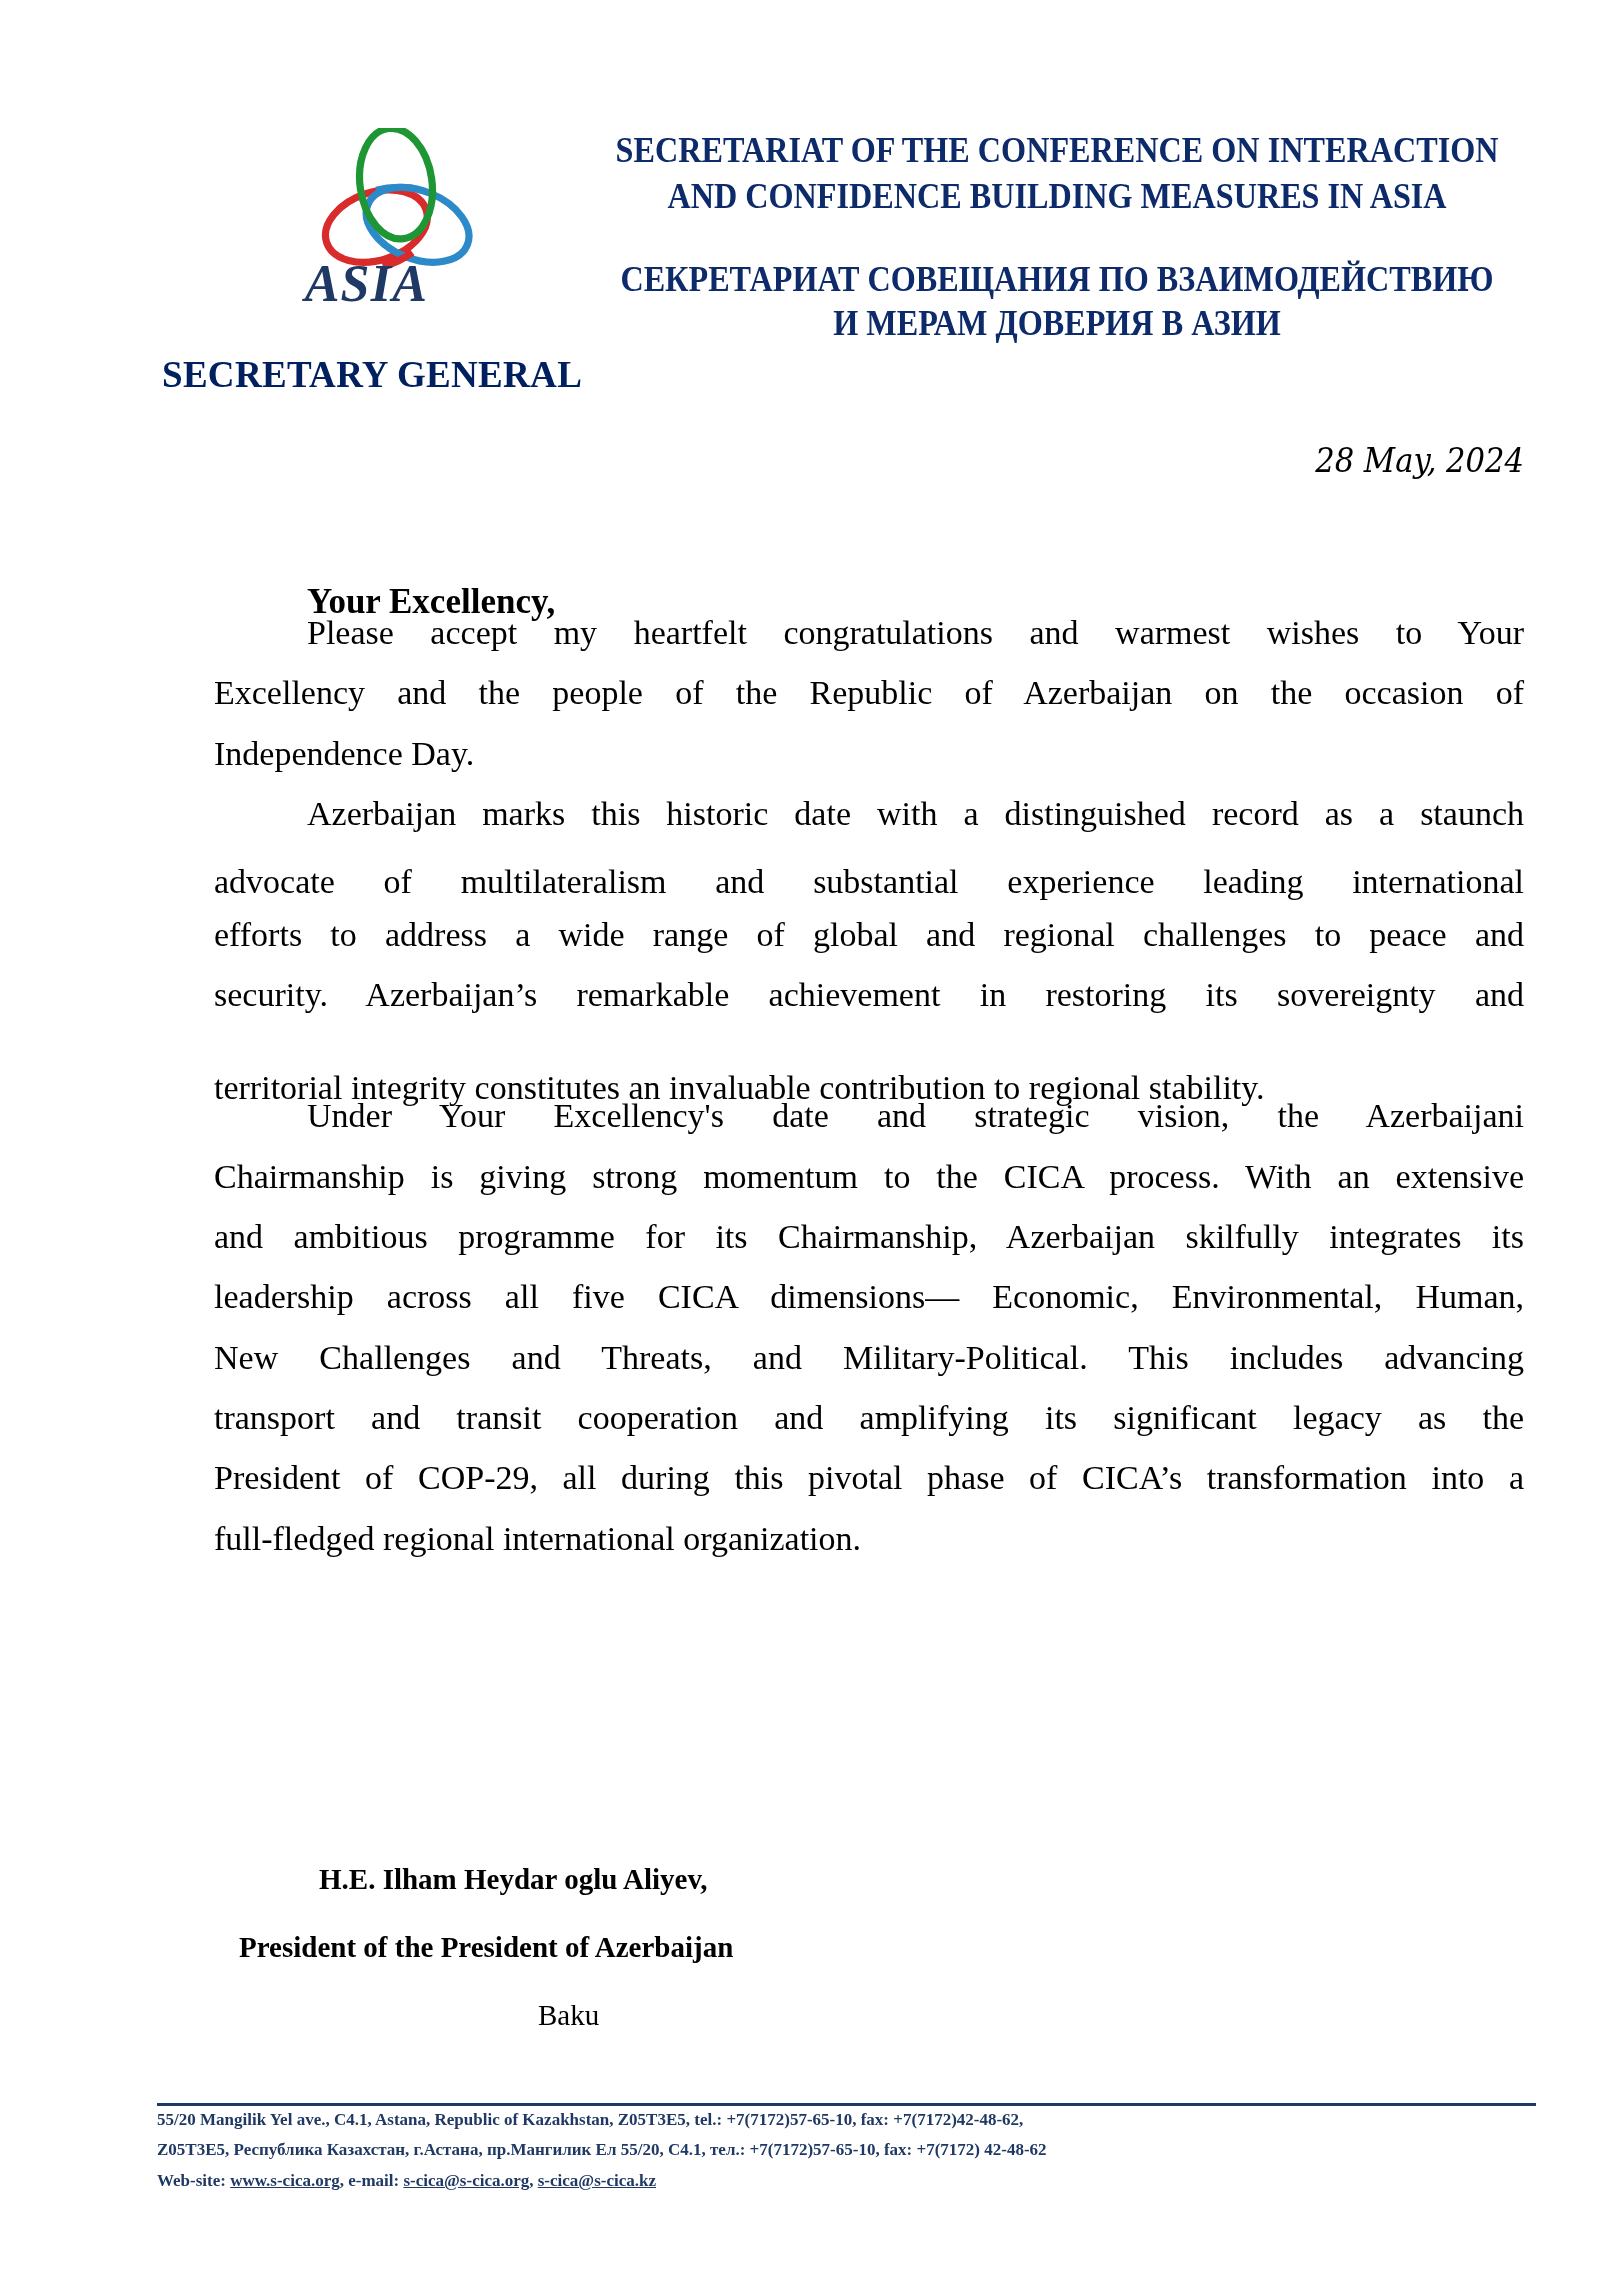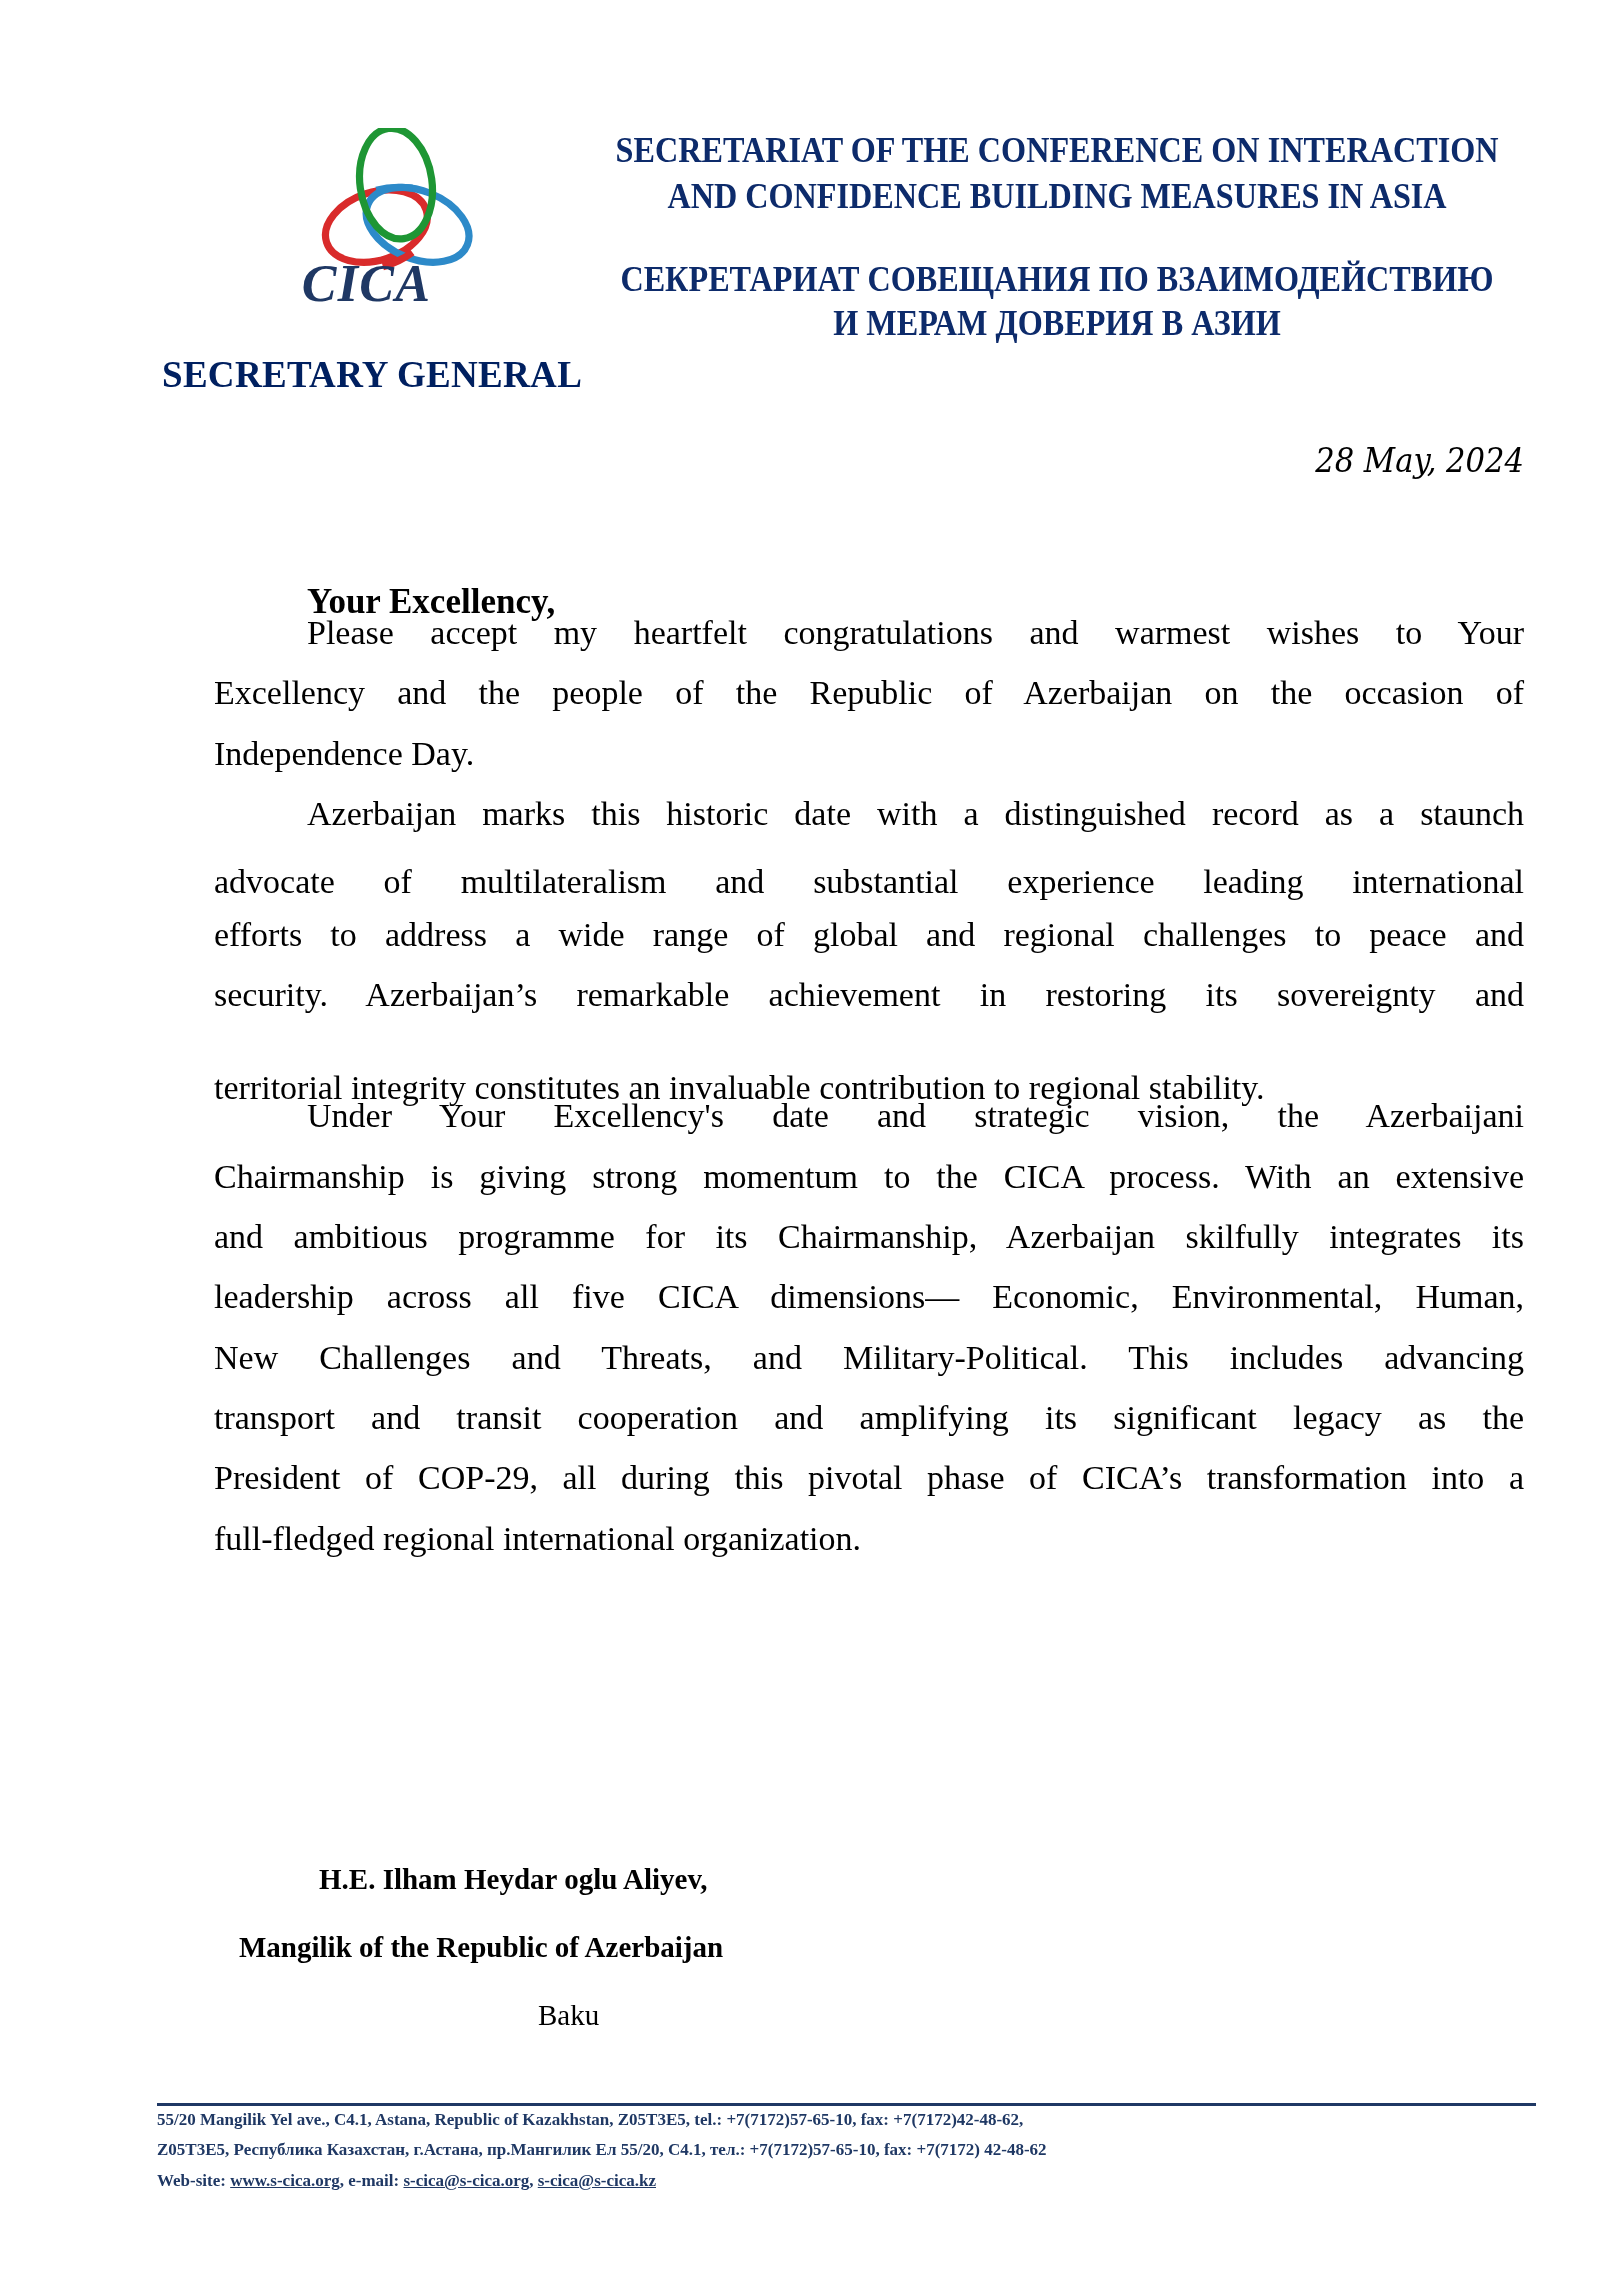--- a/index.html
+++ b/index.html
@@ -62,21 +62,21 @@
     <ellipse cx="95" cy="150" rx="80" ry="52" transform="rotate(-18 95 150)" fill="none" stroke="#d92b2b" stroke-width="11"></ellipse>
 
     <ellipse cx="158" cy="148" rx="82" ry="52" transform="rotate(22 158 148)" fill="none" stroke="#2d8ac9" stroke-width="11"></ellipse>
 
     <ellipse cx="125" cy="85" rx="55" ry="85" transform="rotate(-8 125 85)" fill="none" stroke="#1e9634" stroke-width="11"></ellipse>
 
     <path d="M150 190 Q 130 205 105 212" fill="none" stroke="#d92b2b" stroke-width="11"></path>
     <path d="M95 95 Q 120 88 150 92" fill="none" stroke="#2d8ac9" stroke-width="11"></path>
   </svg>
 </div>
-<div id="logo-word" class="abs">CICA</div>
+<div id="logo-word" class="abs">ASIA</div>
 <div id="sec-gen" class="abs">SECRETARY GENERAL</div>
 
 <div id="hdr-en-1" class="hdr">SECRETARIAT OF THE CONFERENCE ON INTERACTION</div>
 <div id="hdr-en-2" class="hdr">AND CONFIDENCE BUILDING MEASURES IN ASIA</div>
 <div id="hdr-ru-1" class="hdr">СЕКРЕТАРИАТ СОВЕЩАНИЯ ПО ВЗАИМОДЕЙСТВИЮ</div>
 <div id="hdr-ru-2" class="hdr">И МЕРАМ ДОВЕРИЯ В АЗИИ</div>
 
 <div id="date" class="abs">28 May, 2024</div>
 
 <div class="salutation">Your Excellency,</div>
@@ -94,21 +94,21 @@
     <div class="line" style="top: 1157px;">Chairmanship is giving strong momentum to the CICA process. With an extensive</div>
     <div class="line" style="top: 1217px;">and ambitious programme for its Chairmanship, Azerbaijan skilfully integrates its</div>
     <div class="line" style="top: 1277px;">leadership across all five CICA dimensions— Economic, Environmental, Human,</div>
     <div class="line" style="top: 1338px;">New Challenges and Threats, and Military-Political. This includes advancing</div>
     <div class="line" style="top: 1398px;">transport and transit cooperation and amplifying its significant legacy as the</div>
     <div class="line" style="top: 1458px;">President of COP-29, all during this pivotal phase of CICA’s transformation into a</div>
     <div class="line last" style="top: 1519px;">full-fledged regional international organization.</div>
   </div>
 
 <div id="sig-name" class="sig">H.E. Ilham Heydar oglu Aliyev,</div>
-<div id="sig-title" class="sig">Mangilik of the Republic of Azerbaijan</div>
+<div id="sig-title" class="sig">President of the President of Azerbaijan</div>
 <div id="sig-city" class="sig">Baku</div>
 
 <div id="footer-rule" class="abs"></div>
 <div id="foot-1" class="foot">55/20 Mangilik Yel ave., C4.1, Astana, Republic of Kazakhstan, Z05T3E5, tel.: +7(7172)57-65-10, fax: +7(7172)42-48-62,</div>
 <div id="foot-2" class="foot">Z05T3E5, Республика Казахстан, г.Астана, пр.Мангилик Ел 55/20, С4.1, тел.: +7(7172)57-65-10, fax: +7(7172) 42-48-62</div>
 <div id="foot-3" class="foot">
   <span>Web-site: </span><a>www.s-cica.org</a><span>, e-mail: </span><a>s-cica@s-cica.org</a><span>, </span><a>s-cica@s-cica.kz</a>
 </div>
 
 

